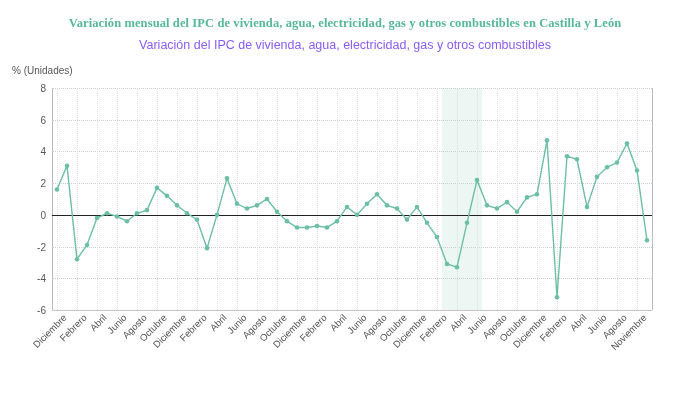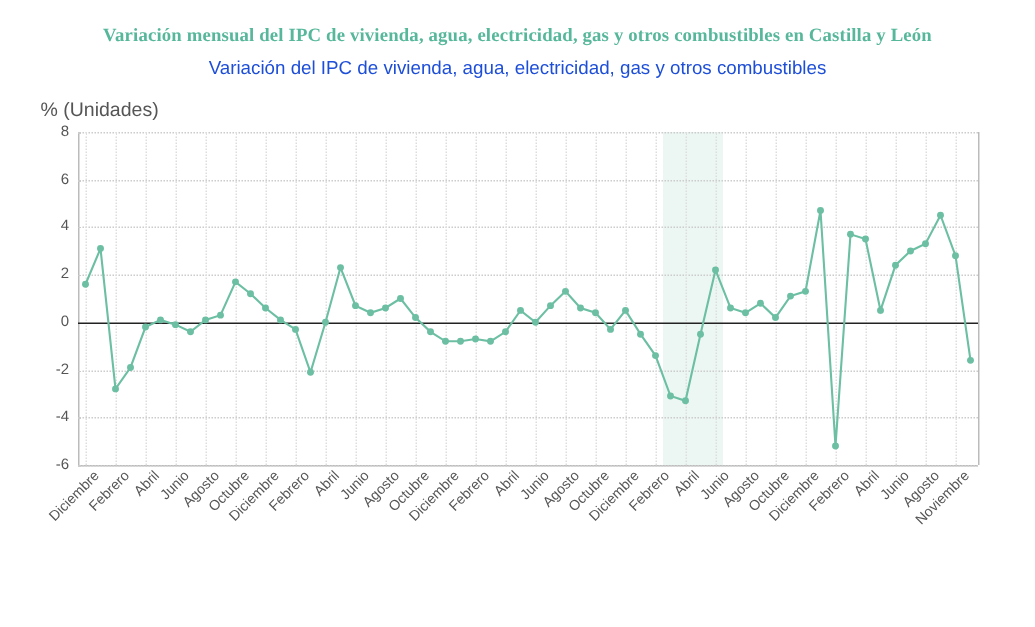--- a/index.html
+++ b/index.html
@@ -31,27 +31,27 @@
     color: #56b79a;
     letter-spacing: 0.1px;
   }
   .subtitle {
     position: absolute;
     top: 38px;
     left: 0;
     width: 690px;
     text-align: center;
     font-size: 12.5px;
-    color: #1d4ed8;
+    color: #8b5cf6;
   }
   .ylabel {
     position: absolute;
     top: 65px;
-    left: 27px;
-    font-size: 13px;
+    left: 12px;
+    font-size: 10px;
     color: #555555;
   }
   .plot-area {
     position: absolute;
     left: 52px;
     top: 88px;
     width: 600px;
     height: 222px;
   }
   .grid-line {

